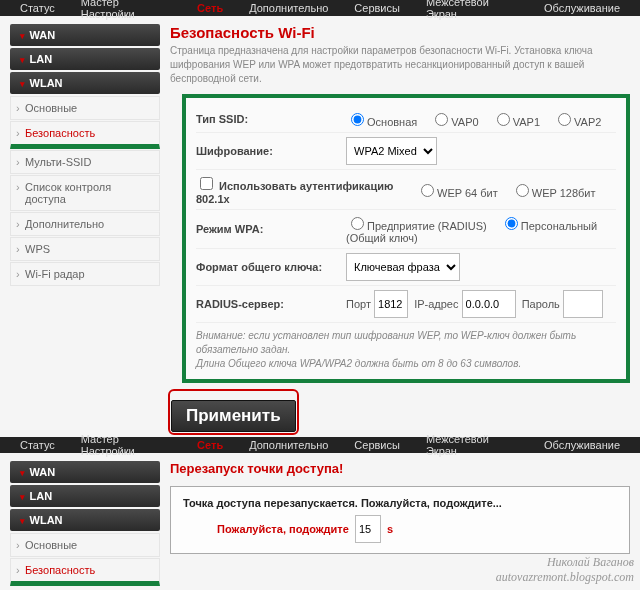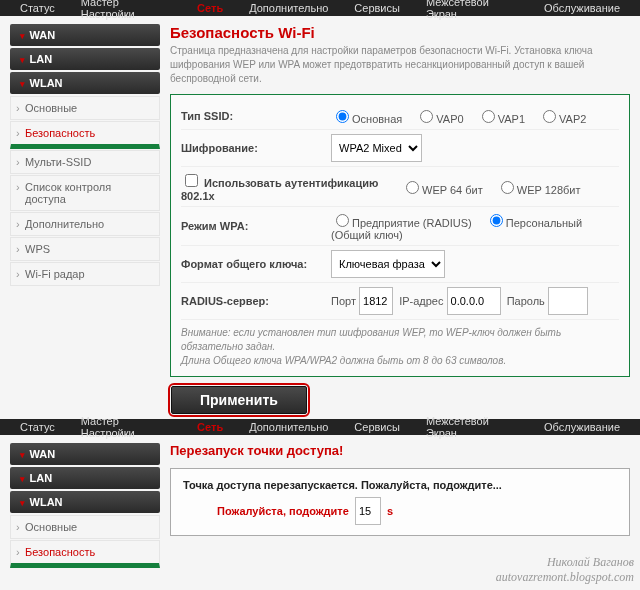--- a/index.html
+++ b/index.html
@@ -62,23 +62,24 @@
     content: "›";
     position: absolute;
     left: 5px;
     color: #999;
   }
   .sidebar-sub.active { color: #c00; border-bottom: 5px solid #15803d; }
   .main { flex: 1; }
   .page-title { color: #c00; font-weight: bold; font-size: 15px; margin-bottom: 3px; }
   .page-desc { color: #888; font-size: 10px; line-height: 1.4; margin-bottom: 8px; }
   .form-box {
-    border: 1px solid #15803d;
+    border: 4px solid #15803d;
     background: #fafafa;
     padding: 8px 10px;
+    margin-left: 12px;
   }
   .form-row {
     display: flex;
     align-items: center;
     padding: 4px 0;
     border-bottom: 1px solid #eee;
     font-size: 11px;
   }
   .form-row:last-of-type { border-bottom: none; }
   .form-label { width: 150px; font-weight: bold; color: #444; }
@@ -97,25 +98,25 @@
     border: 1px solid #bbb;
     padding: 2px 8px;
     font-size: 11px;
     cursor: pointer;
     border-radius: 2px;
   }
   .apply-btn {
     background: linear-gradient(#4a4a4a,#2a2a2a);
     color: #fff;
     border: 1px solid #111;
-    padding: 5px 28px;
-    font-size: 14px;
+    padding: 5px 14px;
+    font-size: 17px;
     font-weight: bold;
     cursor: pointer;
-    margin-top: 0;
+    margin-top: 8px;
     border-radius: 2px;
   }
   .hl-red { outline: 2px solid #c00; border-radius: 4px; }
   .red-title { color: #c00; font-weight: bold; font-size: 13px; margin-bottom: 10px; }
   .msg-box {
     border: 1px solid #aaa;
     background: #fdfdfd;
     padding: 10px 12px;
     font-weight: bold;
   }

